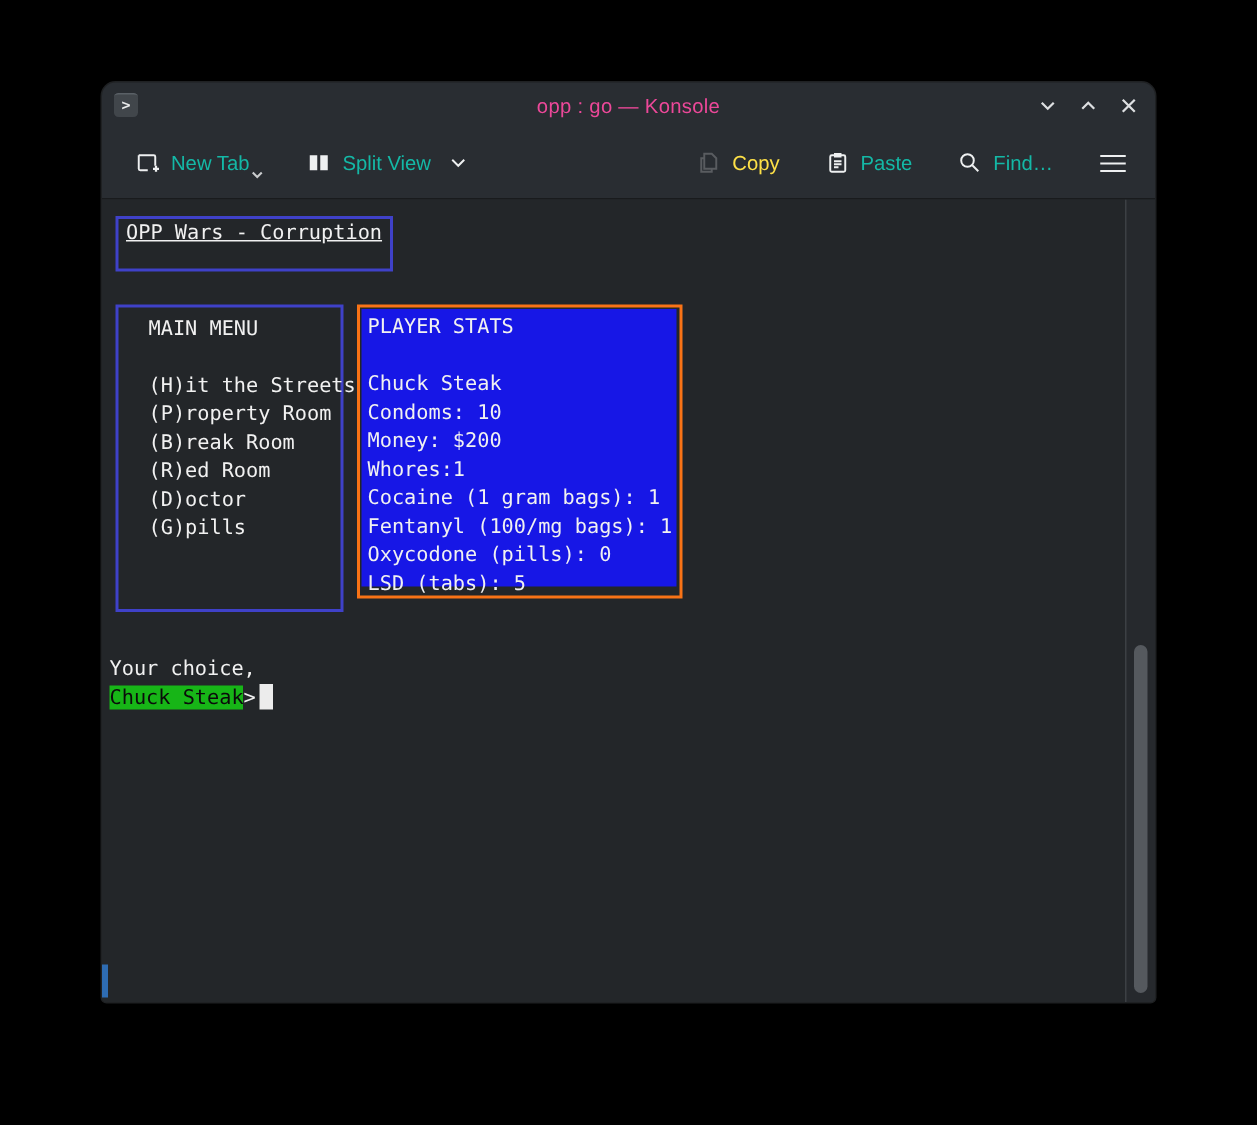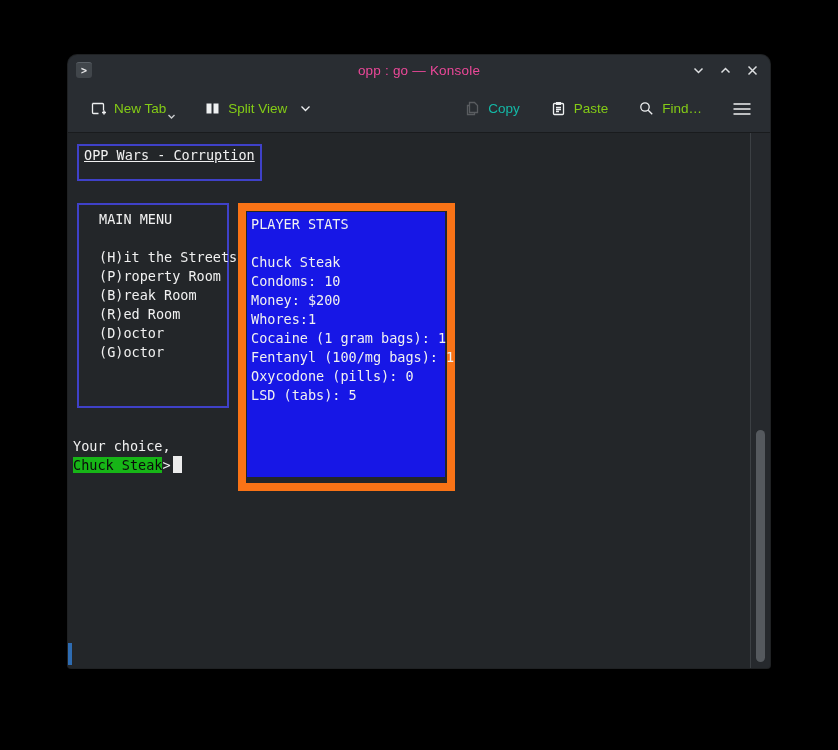--- a/index.html
+++ b/index.html
@@ -35,26 +35,26 @@
   .win-btn { width:15px; height:15px; background:none; border:none; cursor:pointer;
              display:flex; align-items:center; justify-content:center; padding:0; }
   .win-btn svg { stroke:#dddfe1; stroke-width:1.5; fill:none; }
 
   
   .toolbar {
     height:48px; flex:0 0 48px; display:flex; align-items:center;
     padding:0 16px 0 20px; border-bottom:1px solid #191b1d;
   }
   .tool-btn {
-    background:none; border:none; color:#84cc16; font-size:13.5px;
+    background:none; border:none; color:#14b8a6; font-size:13.5px;
     font-family:"Liberation Sans", sans-serif; display:flex; align-items:center;
     gap:7px; cursor:pointer; position:relative; padding:4px 2px;
   }
   .tool-btn svg { stroke:#eef0f1; fill:none; stroke-width:1.3; }
-  .tool-btn.disabled { color:#14b8a6; cursor:default; }
+  .tool-btn.disabled { color:#fde047; cursor:default; }
   .tool-btn.disabled svg { stroke:#595c60; }
   .mini-caret { position:absolute; right:-8px; bottom:-2px; }
   .mini-caret svg { stroke:#c9cbcd; stroke-width:1.4; }
   .tb-gap-l { margin-left:34px; }
   .spacer { flex:1; }
   .tb-gap-r { margin-left:26px; }
   .chev { margin-left:6px; }
 
   
   .terminal {
@@ -68,22 +68,22 @@
     position:absolute; left:9px; top:11px; width:185px; height:37px;
     border:2px solid #3f41c8; display:flex; align-items:flex-start;
     padding-left:5px;
     text-decoration:underline;
   }
   .menu-box {
     position:absolute; left:9px; top:70px; width:152px; height:205px;
     border:2px solid #3f41c8; padding:5px 0 0 20px;
   }
   .stats-box {
-    position:absolute; left:170px; top:70px; width:217px; height:288px;
-    border:8px solid #f97316;
+    position:absolute; left:170px; top:70px; width:217px; height:196px;
+    border:2px solid #f97316;
   }
   .stats-inner {
     position:absolute; left:1px; right:2px; top:1px; bottom:6px;
     background:#1717e6; padding:3px 0 0 4px;
   }
   .prompt-area { position:absolute; left:5px; top:304px; }
   .hl { background:#17b517; color:#0b0b0b; }
   .cursor { display:inline-block; width:9px; height:17px; background:#ececec;
             vertical-align:text-bottom; margin-left:2px; }
 
@@ -197,21 +197,21 @@
     </div>
 
     <div class="menu-box">
       <div class="tline">MAIN MENU</div>
       <div class="tline"></div>
       <div class="tline">(H)it the Streets</div>
       <div class="tline">(P)roperty Room</div>
       <div class="tline">(B)reak Room</div>
       <div class="tline">(R)ed Room</div>
       <div class="tline">(D)octor</div>
-      <div class="tline">(G)octor</div>
+      <div class="tline">(G)pills</div>
     </div>
 
     <div class="stats-box">
       <div class="stats-inner">
         <div class="tline">PLAYER STATS</div>
         <div class="tline"></div>
         <div class="tline">Chuck Steak</div>
         <div class="tline">Condoms: 10</div>
         <div class="tline">Money: $200</div>
         <div class="tline">Whores:1</div>

